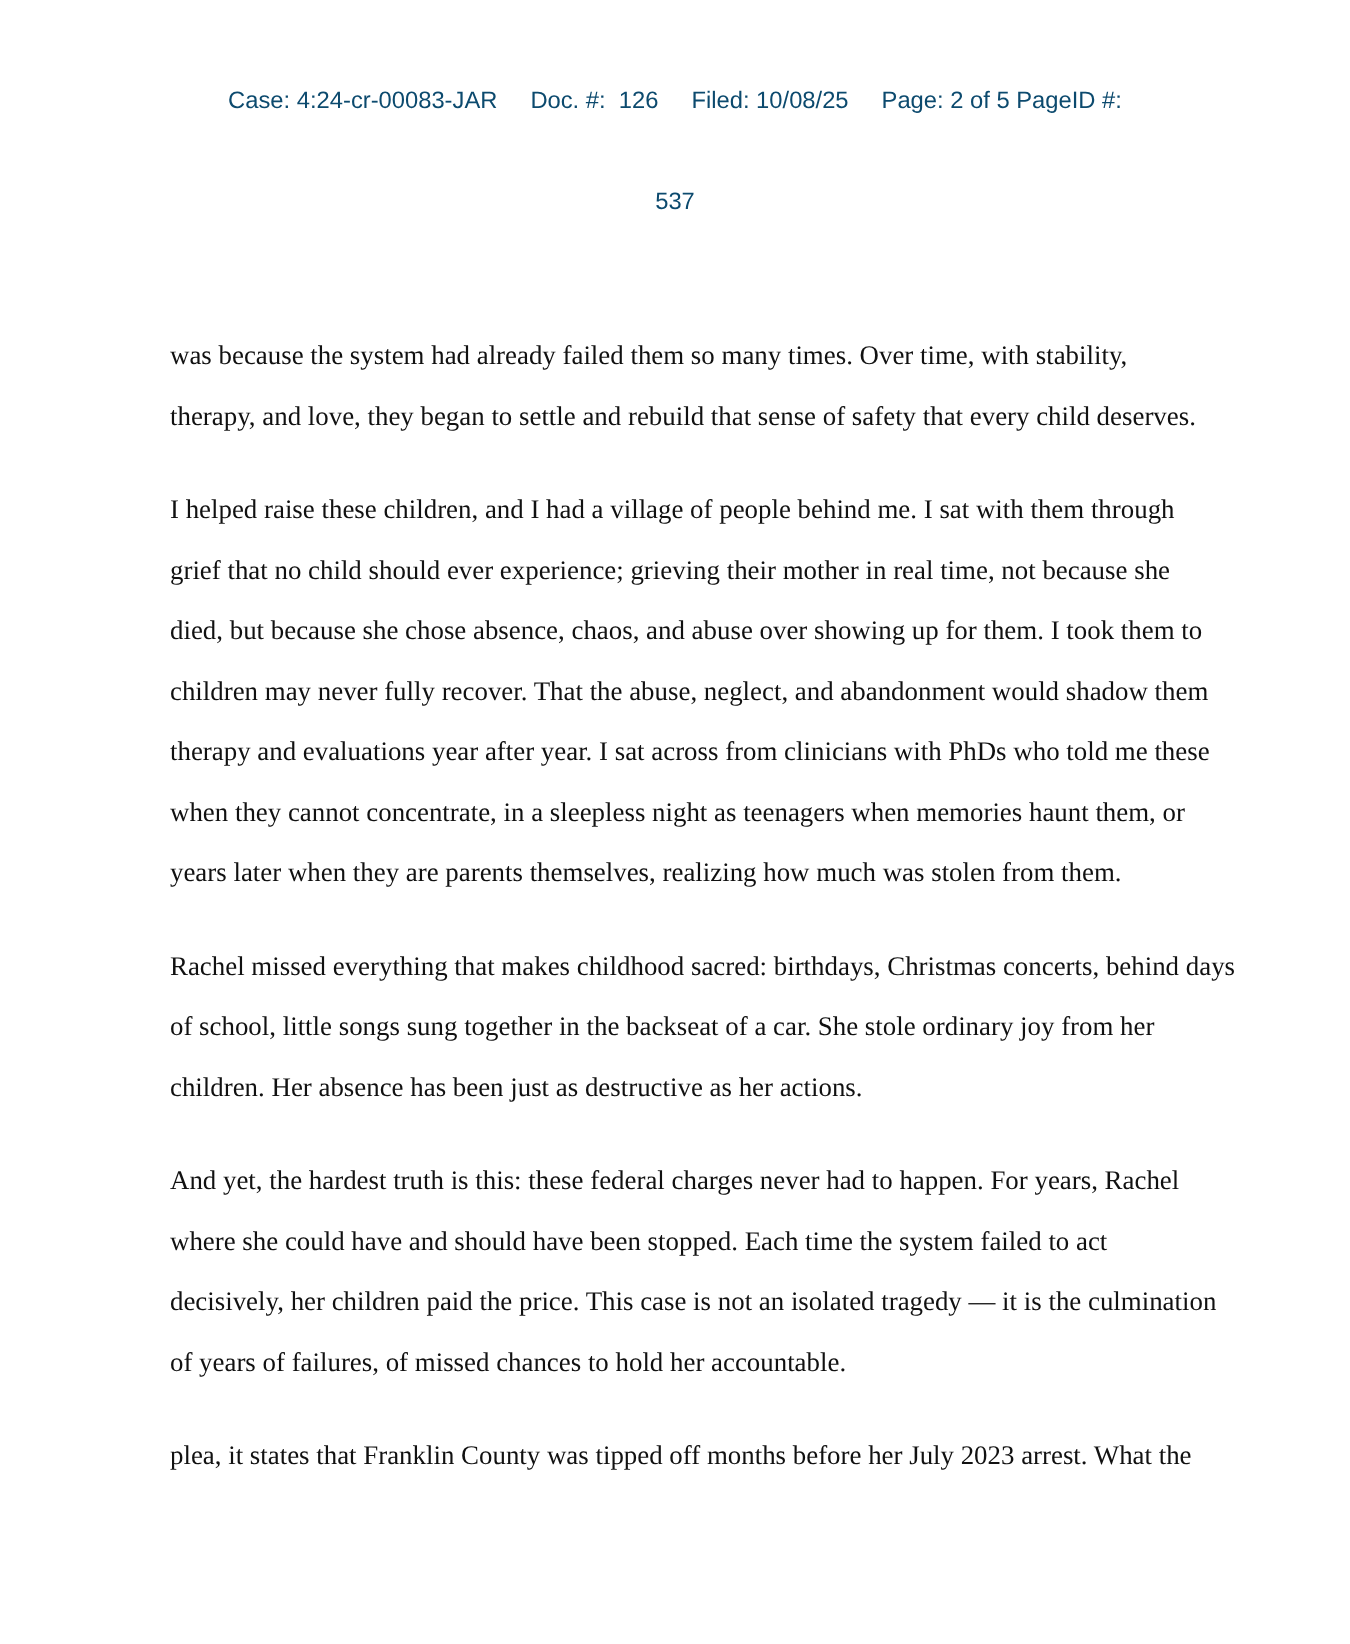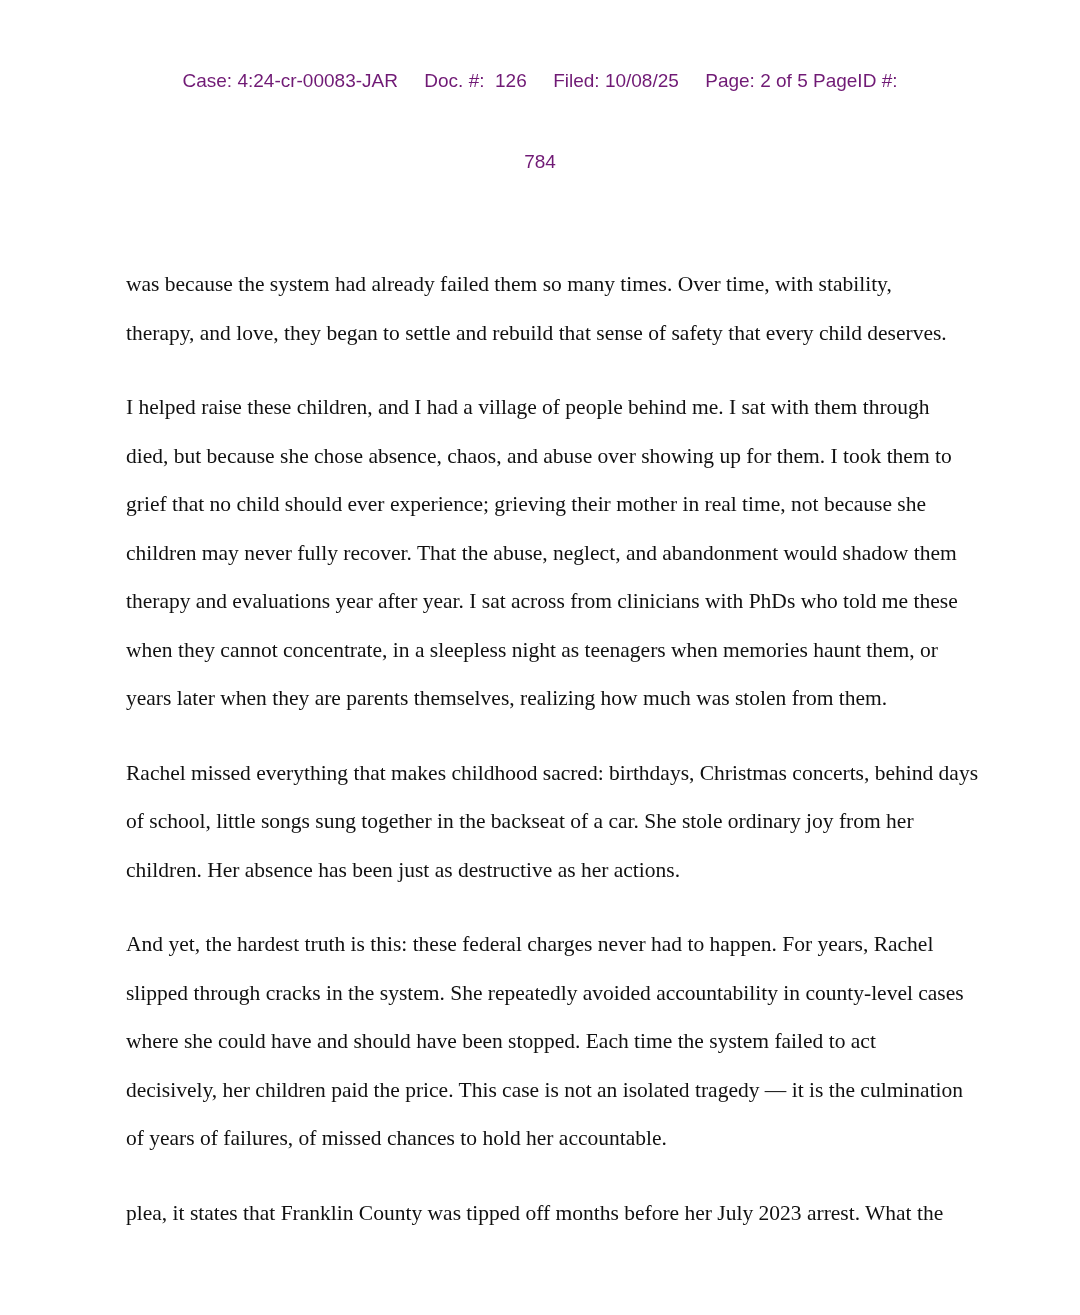--- a/index.html
+++ b/index.html
@@ -24,58 +24,57 @@
     line-height: 27px;
     color: #b22222;
     white-space: pre;
   }
   .doc-body {
     margin-top: 31px;
     padding-left: 126px;
     padding-right: 100px;
   }
   .para {
-    margin: 0 0 26px 0;
+    margin: 0 0 26px 10px;
   }
   .line {
     font-size: 21.5px;
     line-height: 48.5px;
     white-space: pre;
   }
 </style>
 </head>
 <body>
 
 <div class="page">
-  <div class="stamp" style="color: #701a75;">
+  <div class="stamp" style="color: #0c4a6e;">
     <div>Case: 4:24-cr-00083-JAR     Doc. #:  126     Filed: 10/08/25     Page: 2 of 5 PageID #:</div>
-    <div>784</div>
+    <div>537</div>
   </div>
   <div class="doc-body">
       <div class="para">
         <div class="line">was because the system had already failed them so many times. Over time, with stability,</div>
         <div class="line">therapy, and love, they began to settle and rebuild that sense of safety that every child deserves.</div>
       </div>
       <div class="para">
         <div class="line">I helped raise these children, and I had a village of people behind me. I sat with them through</div>
+        <div class="line">grief that no child should ever experience; grieving their mother in real time, not because she</div>
         <div class="line">died, but because she chose absence, chaos, and abuse over showing up for them. I took them to</div>
-        <div class="line">grief that no child should ever experience; grieving their mother in real time, not because she</div>
         <div class="line">children may never fully recover. That the abuse, neglect, and abandonment would shadow them</div>
         <div class="line">therapy and evaluations year after year. I sat across from clinicians with PhDs who told me these</div>
         <div class="line">when they cannot concentrate, in a sleepless night as teenagers when memories haunt them, or</div>
         <div class="line">years later when they are parents themselves, realizing how much was stolen from them.</div>
       </div>
       <div class="para">
         <div class="line">Rachel missed everything that makes childhood sacred: birthdays, Christmas concerts, behind days</div>
         <div class="line">of school, little songs sung together in the backseat of a car. She stole ordinary joy from her</div>
         <div class="line">children. Her absence has been just as destructive as her actions.</div>
       </div>
       <div class="para">
         <div class="line">And yet, the hardest truth is this: these federal charges never had to happen. For years, Rachel</div>
-        <div class="line">slipped through cracks in the system. She repeatedly avoided accountability in county-level cases</div>
         <div class="line">where she could have and should have been stopped. Each time the system failed to act</div>
         <div class="line">decisively, her children paid the price. This case is not an isolated tragedy — it is the culmination</div>
         <div class="line">of years of failures, of missed chances to hold her accountable.</div>
       </div>
       <div class="para">
         <div class="line">plea, it states that Franklin County was tipped off months before her July 2023 arrest. What the</div>
       </div>
     </div>
 </div>
 

